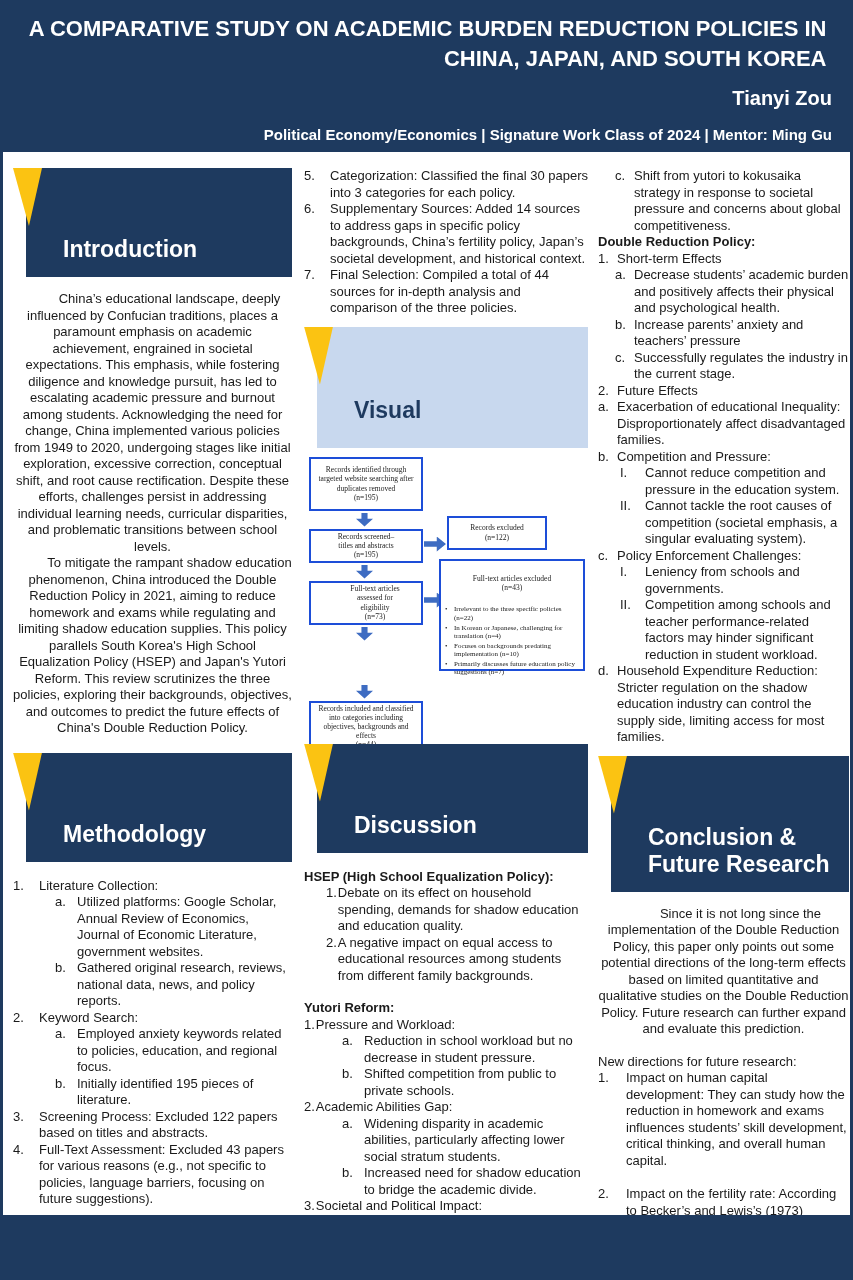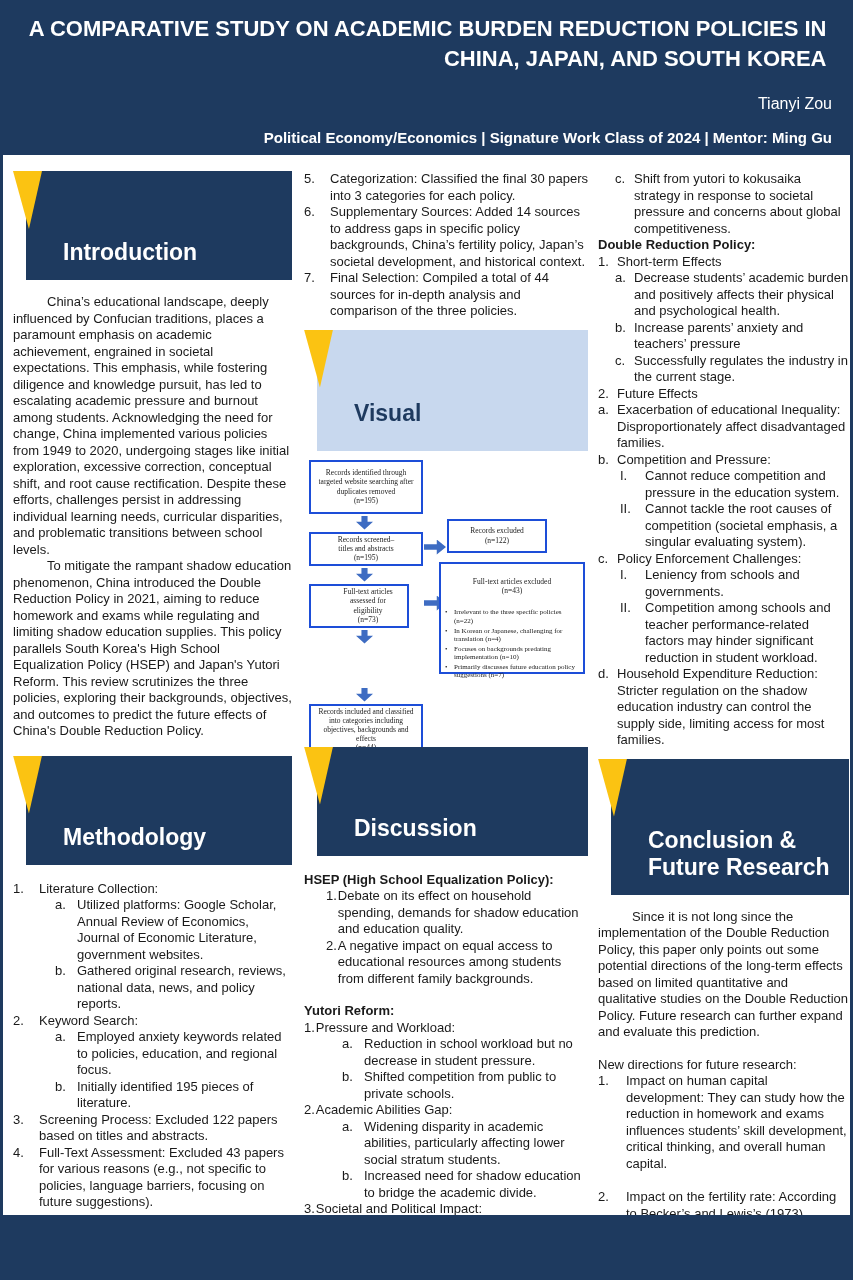--- a/index.html
+++ b/index.html
@@ -12,40 +12,40 @@
   *{margin:0;padding:0;box-sizing:border-box;}
   html,body{background:#e9e9e9;}
   body{font-family:"Liberation Sans",sans-serif;}
   .poster{
     position:relative;width:853px;height:1280px;background:#fff;
     border:3px solid var(--navy);overflow:hidden;margin:0 auto;
   }
   
   .banner{background:var(--navy);color:#fff;text-align:right;padding:11px 18px 9px;}
   .banner .title{font-size:22px;line-height:30px;font-weight:bold;white-space:pre-line;max-width:800px;margin:0 auto;}
-  .banner .author{font-size:16px;font-weight:normal;margin-top:21px;}
+  .banner .author{font-size:20px;font-weight:bold;margin-top:13px;}
   .banner .meta{font-size:15px;font-weight:bold;margin-top:16px;}
   
   .cols{display:grid;grid-template-columns:281px 288px 253px;column-gap:8px;padding:16px 5px 0 8px;}
   .col{min-width:0;}
   .col-left{padding-left:2px;}
   .col-mid{padding-left:4px;}
   .col-right{padding-left:2px;}
   
   .sec-head{
     position:relative;background:var(--navy);color:#fff;font-weight:bold;
     font-size:23px;line-height:27px;padding:14px 8px 14px 37px;margin-left:13px;
     white-space:pre-line;
   }
   .sec-head.light{background:var(--lightblue);color:var(--navy);padding-top:16px;padding-bottom:24px;}
   .tri{position:absolute;left:-13px;top:0;width:29px;height:58px;background:var(--gold);
        clip-path:polygon(0 0,100% 0,55% 100%);}
   
   .bodytext{font-size:13px;line-height:16.5px;color:#1a1a1a;}
-  p.para{text-indent:34px;margin:0;}
+  p.para{text-indent:34px;margin:0;text-align:center;}
   .mt14{margin-top:14px;} .mt10{margin-top:10px;} .mt6{margin-top:6px;} .mt16{margin-top:16px;}
   .bold-head{font-weight:bold;}
   
   .li{display:flex;align-items:flex-start;}
   .m{flex:0 0 auto;white-space:nowrap;}
   .t{flex:1 1 auto;min-width:0;}
   .ol-meth .lv0 > .m{min-width:26px;}
   .ol-meth .lv1{margin-left:42px;}
   .ol-meth .lv1 > .m{min-width:22px;}
   .ol-hsep .li{margin-left:22px;}
@@ -189,21 +189,21 @@
 duplicates removed
 (n=195)</div>
         <div class="ad" style="left:52px;top:59px;width:17px;height:14px;"></div>
         <div class="fb" style="left:5px;top:75px;width:114px;height:34px;">Records screened–
 titles and abstracts
 (n=195)</div>
         <div class="ar" style="left:120px;top:83px;width:22px;height:15px;"></div>
         <div class="fb" style="left:143px;top:62px;width:100px;height:34px;">Records excluded
 (n=122)</div>
         <div class="ad" style="left:52px;top:111px;width:17px;height:14px;"></div>
-        <div class="fb" style="left:5px;top:127px;width:100px;height:44px;padding-left:20px;">Full-text articles
+        <div class="fb" style="left:5px;top:127px;width:114px;height:44px;padding-left:20px;">Full-text articles
 assessed for
 eligibility
 (n=73)</div>
         <div class="ar" style="left:120px;top:139px;width:22px;height:15px;"></div>
         <div class="fb excl2" style="left:135px;top:105px;width:146px;height:112px;">
           <div class="ex-title">Full-text articles excluded
 (n=43)</div>
           <div class="ul-ex"><div class="li lv0"><span class="m">•</span><span class="t">Irrelevant to the three specific policies (n=22)</span></div><div class="li lv0"><span class="m">•</span><span class="t">In Korean or Japanese, challenging for translation (n=4)</span></div><div class="li lv0"><span class="m">•</span><span class="t">Focuses on backgrounds predating implementation (n=10)</span></div><div class="li lv0"><span class="m">•</span><span class="t">Primarily discusses future education policy suggestions (n=7)</span></div></div>
         </div>
         <div class="ad" style="left:52px;top:173px;width:17px;height:14px;"></div>

